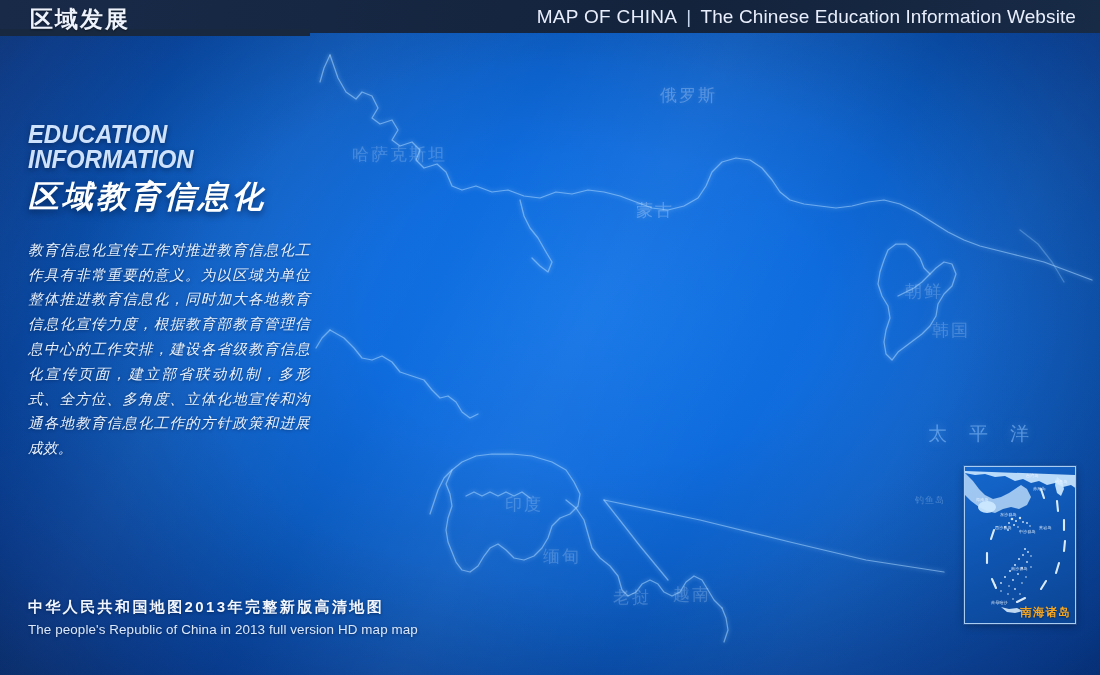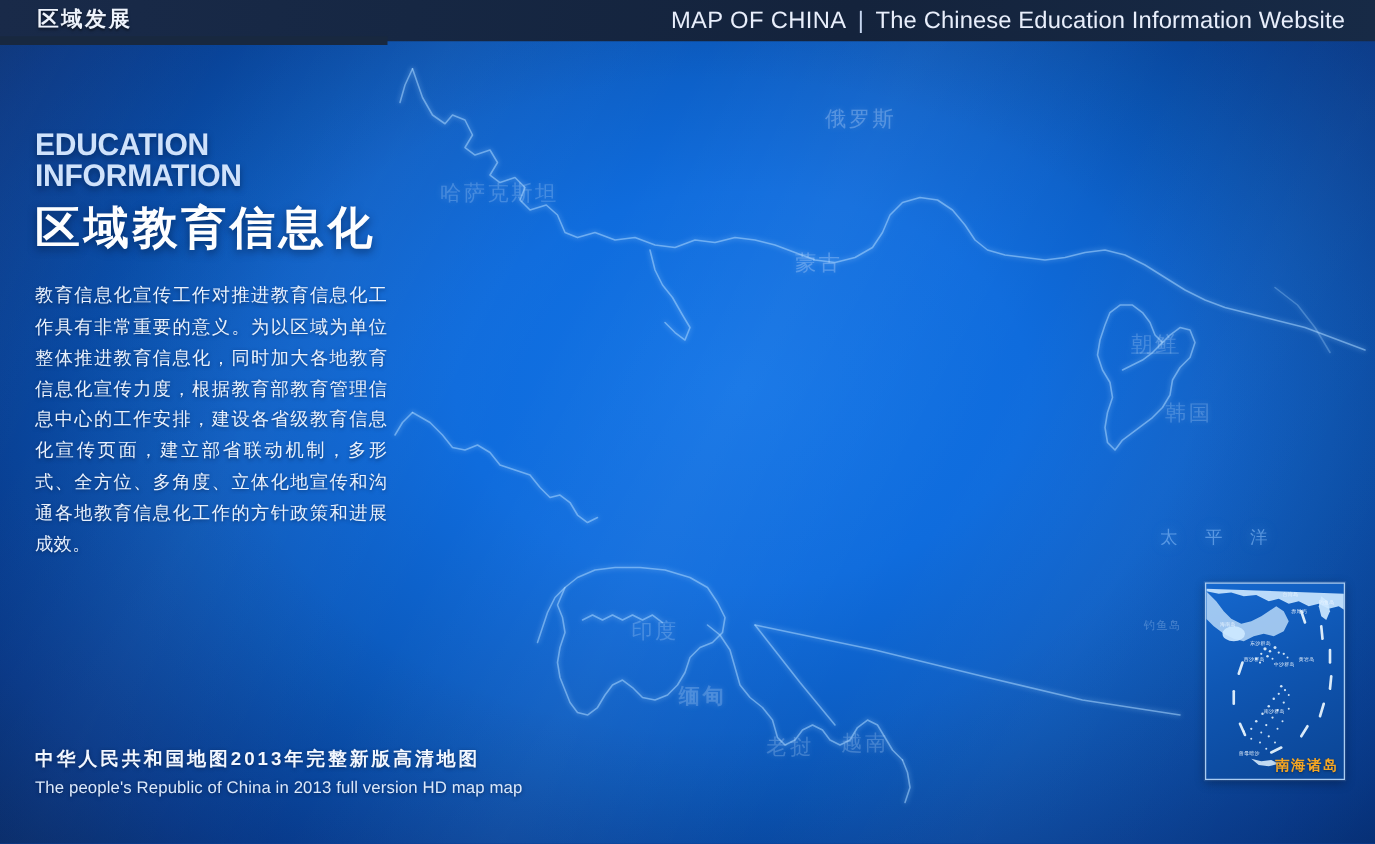--- a/index.html
+++ b/index.html
@@ -47,21 +47,21 @@
   #header-bg {
     position:absolute; left:0; top:0; width:1100px; height:33px;
     background:linear-gradient(100deg,#192a49 0%,#162743 30%,#14233c 62%,#172a46 100%);
   }
   #header-step {
     position:absolute; left:0; top:29px; width:310px; height:7px;
     background:#18283f;
   }
   #hdr-left {
     position:absolute; left:30px; top:4px;
-    font-size:17px; letter-spacing:2px; color:#eef3fb; font-weight:600;
+    font-size:23px; letter-spacing:2px; color:#eef3fb; font-weight:600;
     text-shadow:0 1px 2px rgba(0,0,0,.5);
     font-family:Liberation Serif, serif;
   }
   #hdr-right {
     position:absolute; right:24px; top:6px;
     font-size:19px; color:#e8eefb; letter-spacing:.3px; white-space:nowrap;
   }
   #hdr-right .sep { display:inline-block; padding:0 9px; color:#c6d6ef; }
   #hdr-right .en2 { letter-spacing:.1px; }
 
@@ -72,36 +72,36 @@
     position:absolute;
     color:rgba(215,232,255,0.30);
     font-size:17px;
     letter-spacing:2px;
     white-space:nowrap;
     text-shadow:0 0 6px rgba(180,215,255,.20);
   }
   .mlabel.dim  { color:rgba(205,228,255,0.24); }
   .mlabel.ocean{
     color:rgba(150,200,255,0.52);
-    letter-spacing:22px; font-size:14px;
+    letter-spacing:22px; font-size:19px;
     text-shadow:0 0 10px rgba(130,195,255,.35);
   }
 
   
-  #panel { position:absolute; left:28px; top:104px; width:300px; z-index:30; }
+  #panel { position:absolute; left:28px; top:122px; width:300px; z-index:30;font-style:italic; }
   #eyebrow {
     font-size:25px; font-weight:700; letter-spacing:-0.2px;
     color:#cfe2fb; line-height:1;
     text-shadow:0 2px 5px rgba(4,30,70,.6);
     font-stretch:condensed;
     transform:scaleX(.96); transform-origin:left center;
   }
   #bigtitle {
     margin-top:9px;
-    font-size:36px; font-weight:700; letter-spacing:3px;
+    font-size:31px; font-weight:700; letter-spacing:3px;
     color:#fdfeff; line-height:1.06;
     text-shadow:0 3px 7px rgba(3,26,64,.65);
   }
   #body-copy {
     margin-top:24px;
     width:282px;
     font-size:14.6px;
     line-height:24.8px;
     color:#e9f1fd;
     text-align:justify;
@@ -213,25 +213,25 @@
                  L880,272 L884,260 Z"></path>
         <path d="M930,274 L922,282 L914,288 L906,292 L898,296"></path>
 
         <path d="M1020,230 L1038,244 L1052,262 L1064,282" stroke="rgba(170,215,255,0.30)"></path>
       </g>
     </svg>
 
     <div class="mlabel" style="left:660px; top:84px;">俄罗斯</div>
     <div class="mlabel dim" style="left:352px; top:143px;">哈萨克斯坦</div>
     <div class="mlabel" style="left:636px; top:199px;">蒙古</div>
-    <div class="mlabel dim" style="left:905px; top:264px;text-decoration:underline;">朝鲜</div>
+    <div class="mlabel dim" style="left:905px; top:280px;">朝鲜</div>
     <div class="mlabel dim" style="left:932px; top:319px;text-align:right;">韩国</div>
     <div class="mlabel ocean" style="left:928px; top:421px;">太平洋</div>
     <div class="mlabel dim" style="left:505px; top:493px;">印度</div>
-    <div class="mlabel dim" style="left:543px; top:545px;font-weight:bold;">缅甸</div>
+    <div class="mlabel dim" style="left:543px; top:545px;">缅甸</div>
     <div class="mlabel dim" style="left:613px; top:586px;">老挝</div>
     <div class="mlabel dim" style="left:673px; top:583px;">越南</div>
   </div>
 
   <div id="sheen"></div>
   <div id="vig"></div>
 
   <div class="faint-diaoyu">钓鱼岛</div>
 
   <div id="header">

